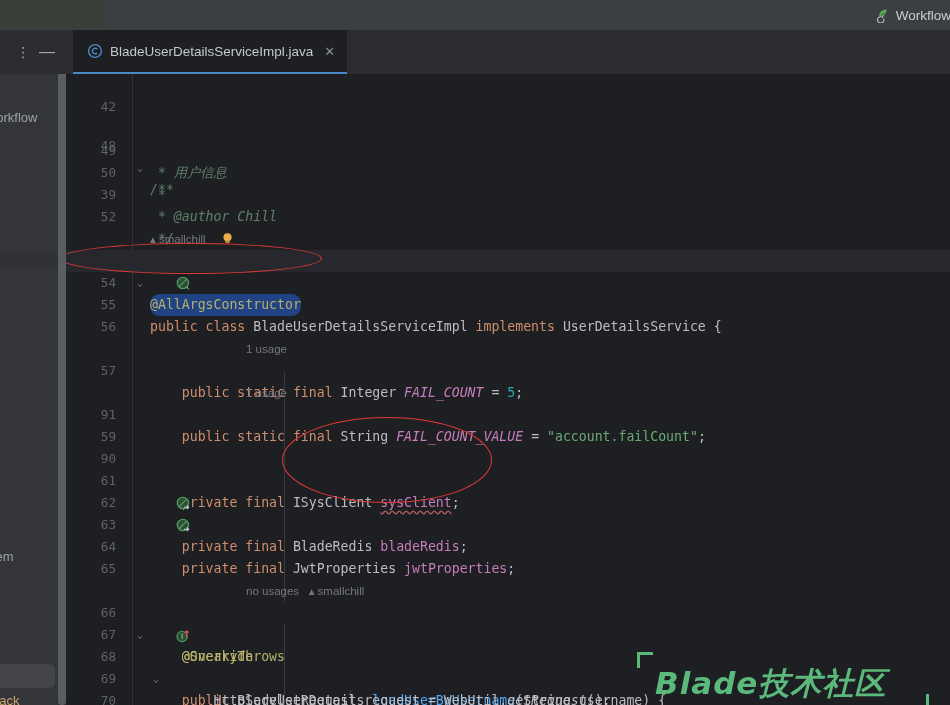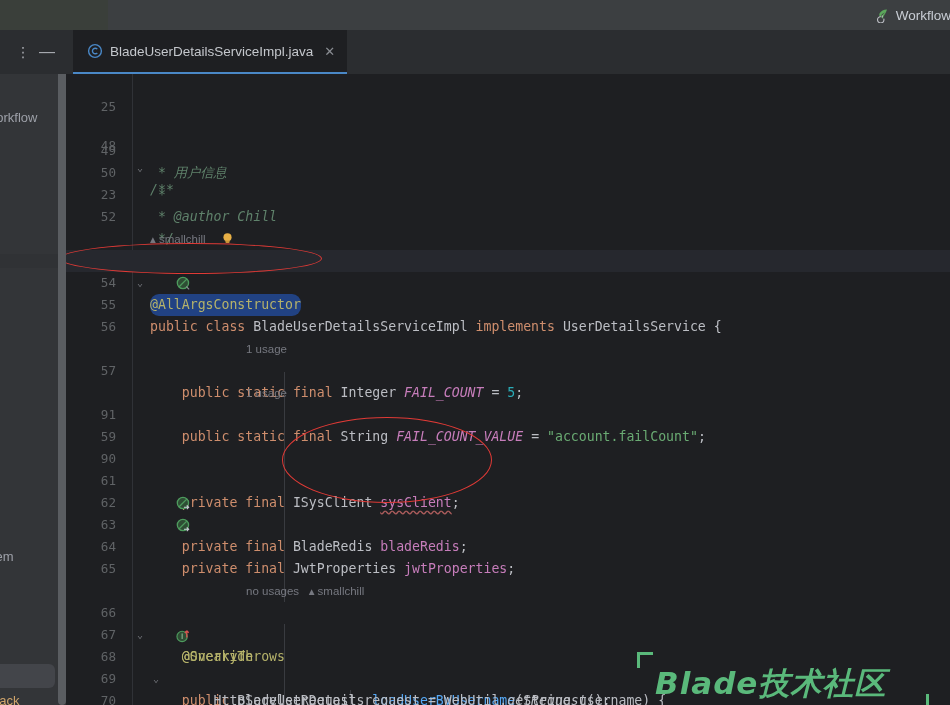--- a/index.html
+++ b/index.html
@@ -243,41 +243,41 @@
 
   <div id="code-area">
     <div id="gutter-bg"></div>
     <div id="gutter-sep"></div>
 
     <div class="indent-guide" style="left:218px; top:298px; height:230px;"></div>
     <div class="indent-guide" style="left:218px; top:550px; height:81px;"></div>
     <div class="indent-guide" style="left:284px; top:616px; height:15px;"></div>
 
     <div class="row" style="top:0px;">
-      <span class="lineno">25</span>
+      <span class="lineno">42</span>
     </div>
 
     <div class="row" style="top:39px;">
       <span class="lineno">48</span>
       <span class="fold">⌄</span>
       <span class="code cmt">/**</span>
     </div>
 
     <div class="row" style="top:44px;">
       <span class="lineno">49</span>
       <span class="code cmt"> * 用户信息</span>
     </div>
 
     <div class="row" style="top:66px;">
       <span class="lineno">50</span>
       <span class="code cmt"> *</span>
     </div>
 
     <div class="row" style="top:88px;">
-      <span class="lineno">23</span>
+      <span class="lineno">39</span>
       <span class="code cmt"> * @author Chill</span>
     </div>
 
     <div class="row" style="top:110px;">
       <span class="lineno">52</span>
       <span class="code cmt"> */</span>
     </div>
 
     <div class="hintrow" style="top:132px;">
       <span class="hint-txt">▴ smallchill</span>

